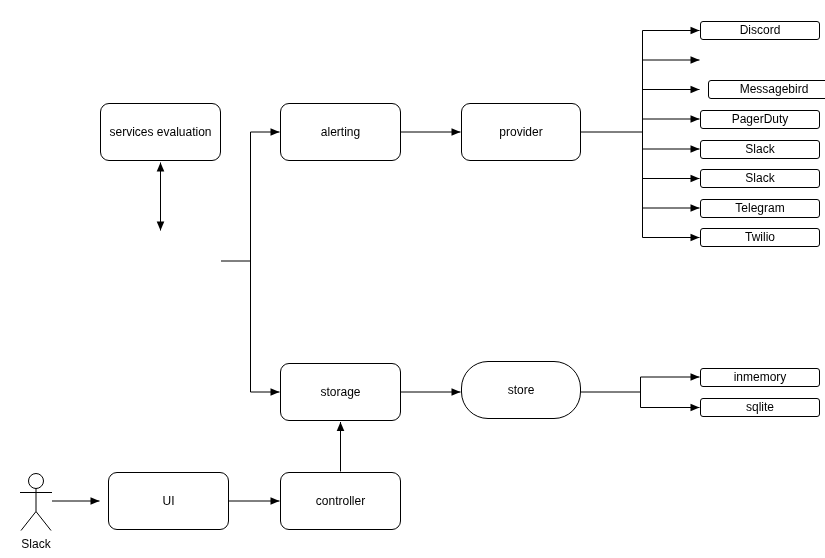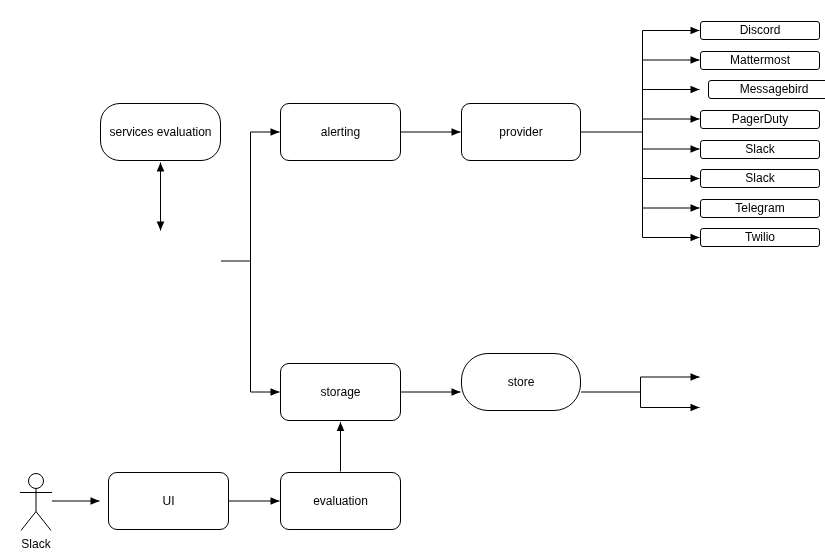--- a/index.html
+++ b/index.html
@@ -116,40 +116,41 @@
 
     <g>
       <circle class="figure-head" cx="36" cy="481" r="7.5"></circle>
       <path class="figure-line" d="M36,488.5 L36,511.5"></path>
       <path class="figure-line" d="M20,492.5 L52,492.5"></path>
       <path class="figure-line" d="M36,511.5 L21,530.5"></path>
       <path class="figure-line" d="M36,511.5 L51,530.5"></path>
     </g>
   </svg>
 
-  <div class="node" style="left:100px; top:103px; width:121px; height:58px;border-radius:20px;">services evaluation</div>
+  <div class="node" style="left:100px; top:103px; width:121px; height:58px;">services evaluation</div>
 
 
   <div class="node" style="left:280px; top:103px; width:121px; height:58px;">alerting</div>
 
   <div class="node" style="left:461px; top:103px; width:120px; height:58px;">provider</div>
 
   <div class="node" style="left:280px; top:363px; width:121px; height:58px;">storage</div>
 
-  <div class="node" style="left:461px; top:353px; width:120px; height:58px;border-radius:27px;">store</div>
+  <div class="node" style="left:461px; top:361px; width:120px; height:58px;border-radius:27px;">store</div>
 
   <div class="node" style="left:108px; top:472px; width:121px; height:58px;">UI</div>
 
-  <div class="node" style="left:280px; top:472px; width:121px; height:58px;">evaluation</div>
+  <div class="node" style="left:280px; top:472px; width:121px; height:58px;">controller</div>
 
   <div class="node small" style="left:700px; top:21px; width:120px; height:19px;">Discord</div>
-  <div class="node small" style="left:700px; top:50.5px; width:120px; height:19px;">Mattermost</div>
   <div class="node small" style="left:708px; top:80px; width:132px; height:19px;">Messagebird</div>
   <div class="node small" style="left:700px; top:109.5px; width:120px; height:19px;">PagerDuty</div>
   <div class="node small" style="left:700px; top:139.5px; width:120px; height:19px;">Slack</div>
   <div class="node small" style="left:700px; top:169px; width:120px; height:19px;">Slack</div>
   <div class="node small" style="left:700px; top:198.5px; width:120px; height:19px;">Telegram</div>
   <div class="node small" style="left:700px; top:228px; width:120px; height:19px;">Twilio</div>
 
+  <div class="node small" style="left:700px; top:367.5px; width:120px; height:19px;">inmemory</div>
+  <div class="node small" style="left:700px; top:398px; width:120px; height:19px;">sqlite</div>
 
   <div class="actor-label">Slack</div>
 
 </div>
 
 </body></html>

